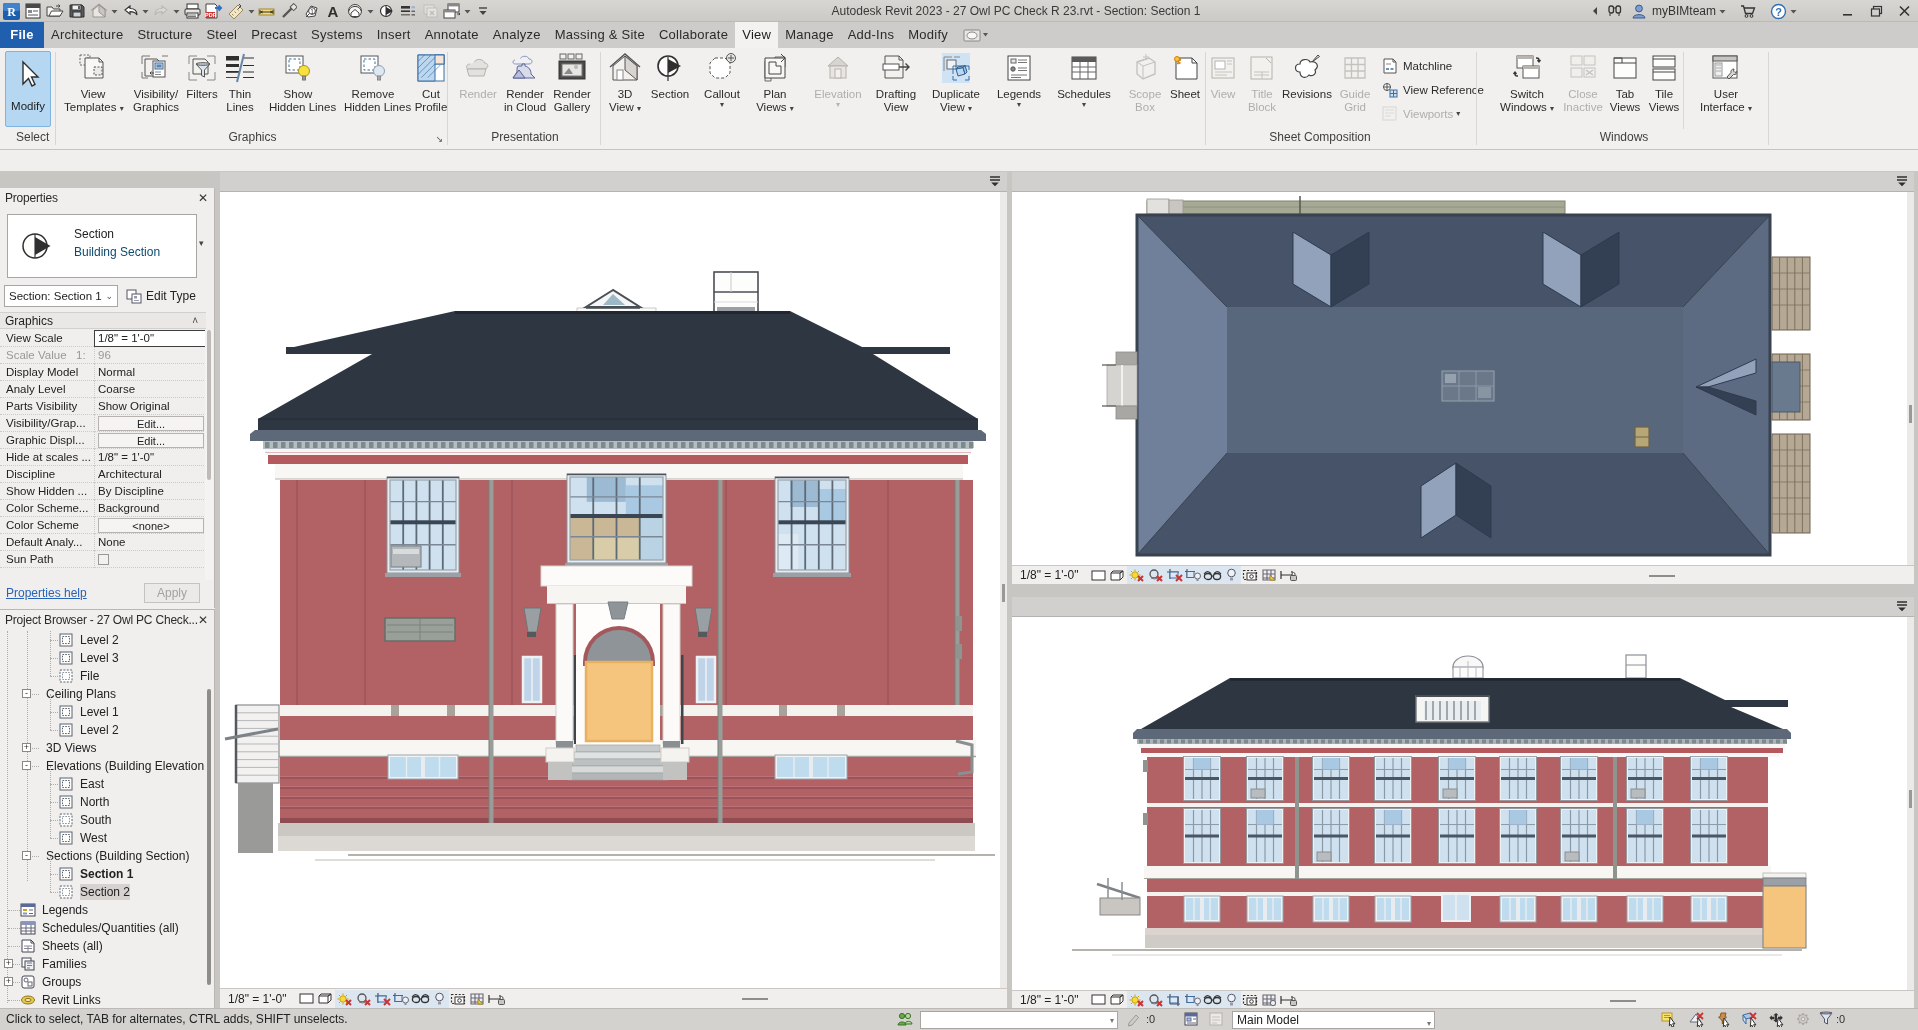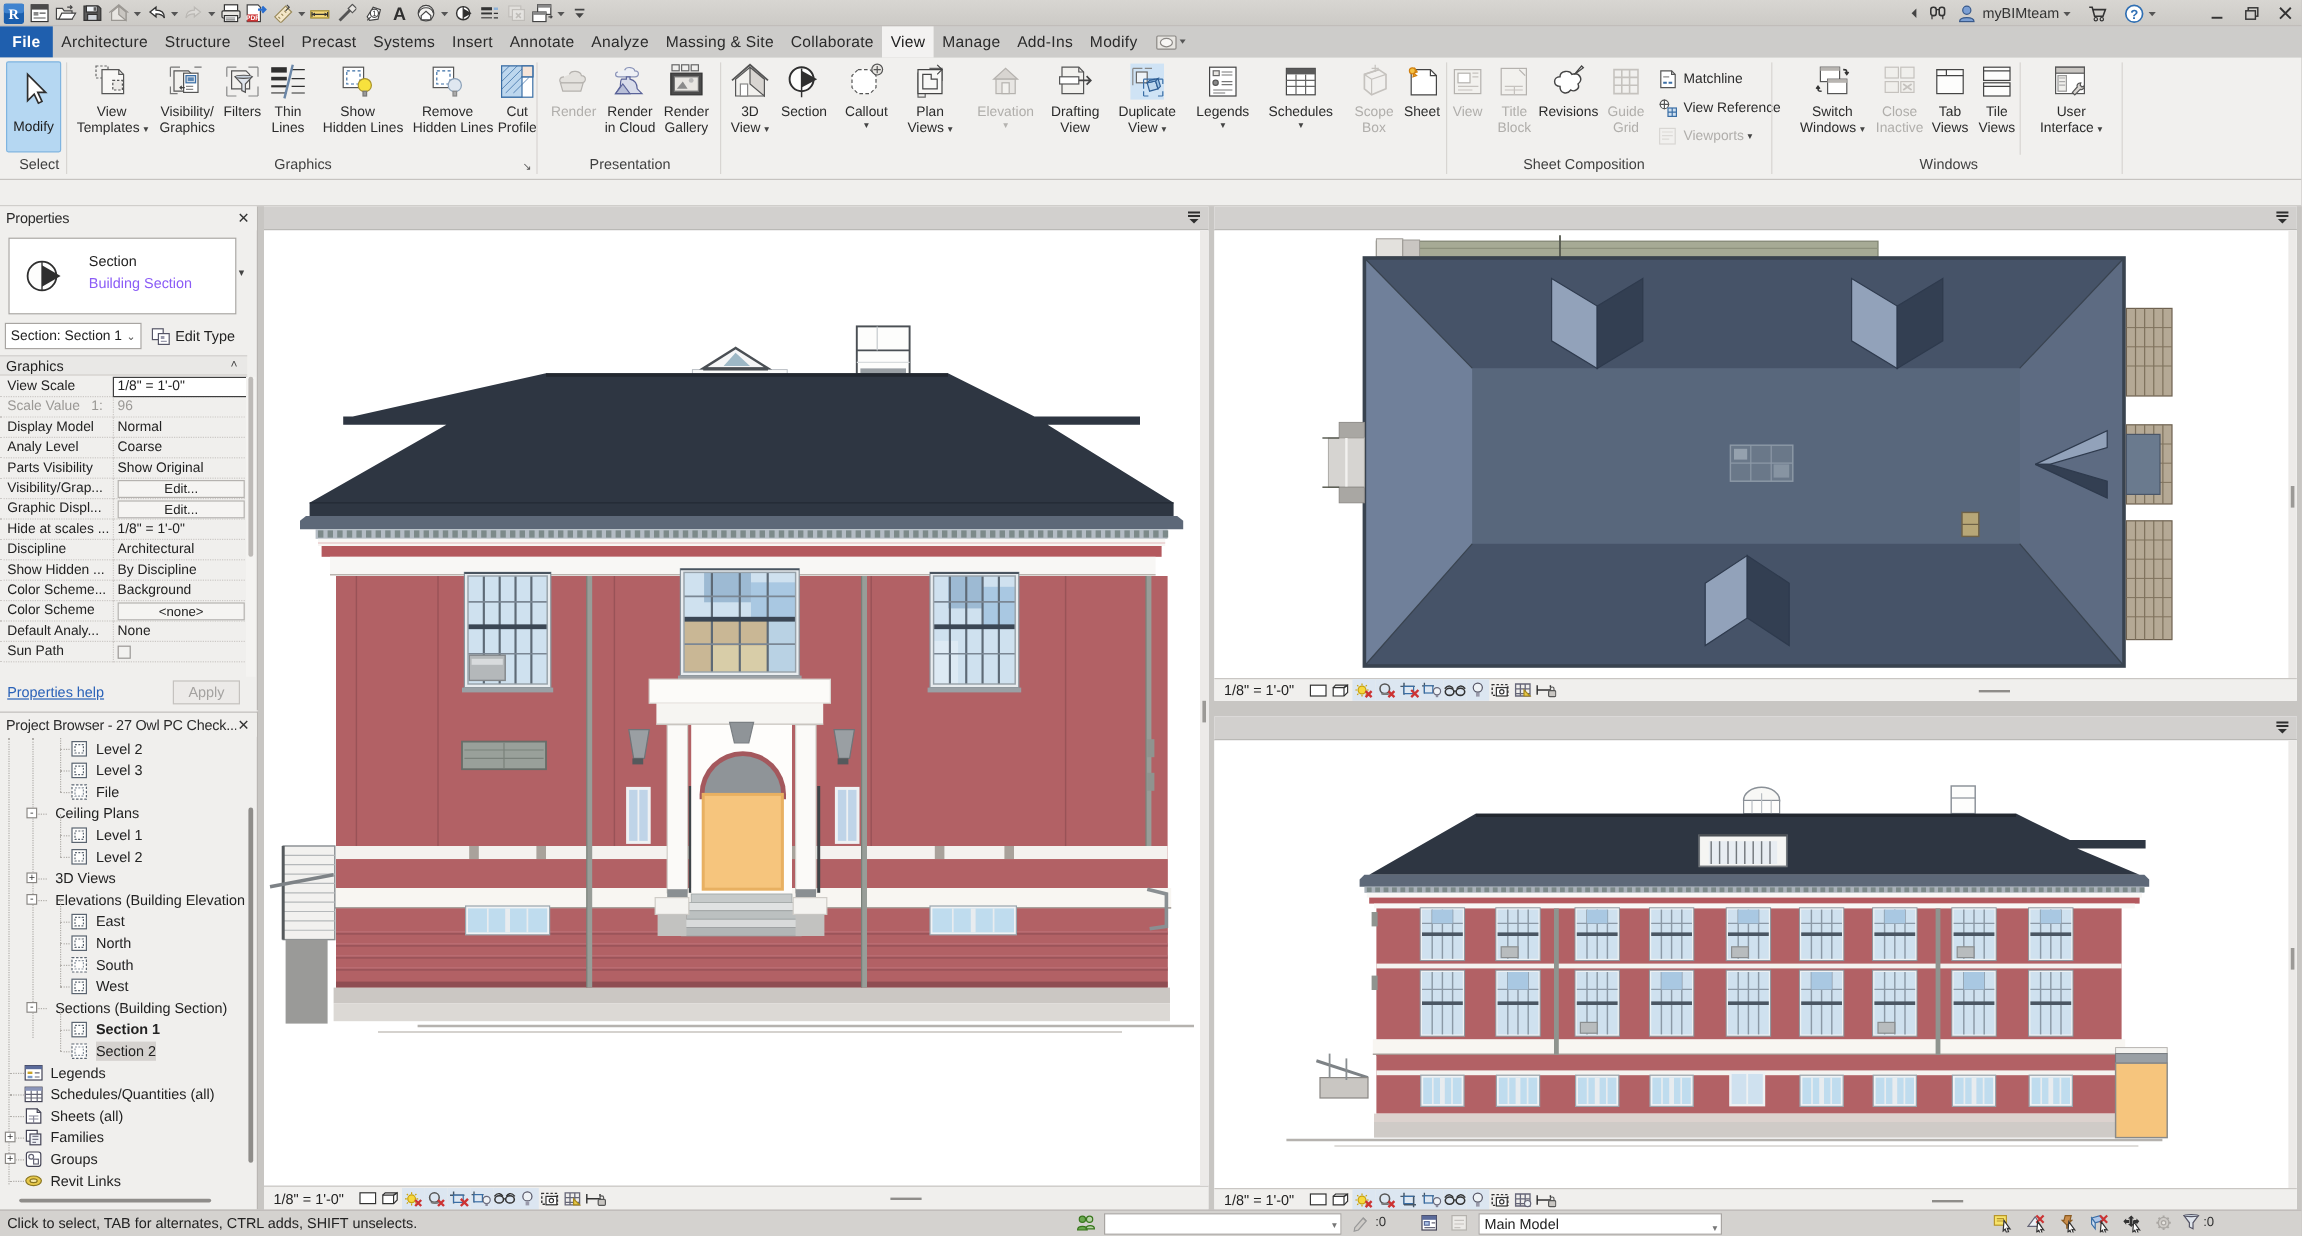--- a/index.html
+++ b/index.html
@@ -50,32 +50,32 @@
 #modify-btn .blbl { font-size:11.5px; color:#1d1d1d; margin-top:2px; }
 
 
 #optionsbar { position:absolute; left:0; top:150px; width:1918px; height:22px; background:#f0efed;
   border-bottom:1px solid #c9c6c3; }
 
 
 #main { position:absolute; left:0; top:172px; width:1918px; height:836px; background:#c8c6c3; }
 
 
-#dock { position:absolute; left:0; top:0; width:215px; height:836px; background:#f0efed; }
+#dock { position:absolute; left:0; top:16px; width:215px; height:836px; background:#f0efed; }
 .paneltitle { height:20px; line-height:20px; font-size:12px; color:#2b2b2b; padding-left:5px; position:relative;
   background:#f0efed; white-space:nowrap; }
 .paneltitle .tt { display:inline-block; max-width:192px; overflow:hidden; vertical-align:top; letter-spacing:-0.2px; }
 .paneltitle .x { position:absolute; right:6px; top:0; font-size:12px; color:#333; }
 #properties { position:absolute; left:0; top:0; width:215px; height:420px; border-right:1px solid #b9b6b3; }
 #browser { position:absolute; left:0; top:421px; width:215px; height:415px; border-top:1px solid #b9b6b3; border-right:1px solid #b9b6b3; }
 
 #typeselector { position:absolute; left:7px; top:26px; width:190px; height:64px; background:#fff; border:1px solid #a8a5a2; }
 #typeselector .ticon { position:absolute; left:3px; top:3px; width:56px; height:56px; }
 #typeselector .t1 { position:absolute; left:66px; top:12px; font-size:12px; color:#222; }
-#typeselector .t2 { position:absolute; left:66px; top:30px; font-size:12px; color:#8b5cf6; }
+#typeselector .t2 { position:absolute; left:66px; top:30px; font-size:12px; color:#0c4a6e; }
 #typesel-arrow { position:absolute; left:199px; top:50px; font-size:9px; color:#444; }
 #instrow { position:absolute; left:0; top:96px; width:215px; height:24px; }
 #instcombo { position:absolute; left:4px; top:1px; width:114px; height:22px; background:#fff; border:1px solid #a8a5a2;
   font-size:11.5px; line-height:20px; padding-left:4px; }
 #instcombo .chev { position:absolute; right:4px; top:0; font-size:9px; color:#555; }
 #edittype { position:absolute; left:126px; top:1px; height:22px; display:flex; align-items:center; font-size:12px; color:#222; }
 #gheader { position:absolute; left:0; top:124px; width:206px; height:17px; background:#e9e8e6; border-top:1px solid #d2cfcc;
   border-bottom:1px solid #d2cfcc; font-size:12px; color:#222; line-height:16px; padding-left:5px; }
 #gheader .caret { position:absolute; right:8px; top:0; font-size:10px; color:#444; }
 #propgrid { position:absolute; left:0; top:142px; width:206px; }
@@ -306,20 +306,21 @@
             <path d="M0.5 1 L6.5 1 L3.5 4.5 Z" fill="#555"></path>
           </svg>
         </div>
         <div class="qicon" style="">
           <svg width="12" height="12" viewBox="0 0 12 12">
             <path d="M2 3 L10 3" stroke="#444" stroke-width="1.4"></path>
             <path d="M2.5 6 L9.5 6 L6 10 Z" fill="#444"></path>
           </svg>
         </div>
       </div>
+      <div id="title-text">Autodesk Revit 2023 - 27 Owl PC Check R 23.rvt - Section: Section 1</div>
       <div id="tb-right">
         <div class="qicon">
           <svg width="8" height="10" viewBox="0 0 8 10">
             <path d="M6 1 L2 5 L6 9 Z" fill="#444"></path>
           </svg>
         </div>
         <div class="qicon">
           <svg width="20" height="16" viewBox="0 0 20 16">
             <rect x="2" y="3" width="4.5" height="7" rx="2" fill="none" stroke="#333" stroke-width="1.3"></rect>
             <rect x="9" y="3" width="4.5" height="7" rx="2" fill="none" stroke="#333" stroke-width="1.3"></rect>

